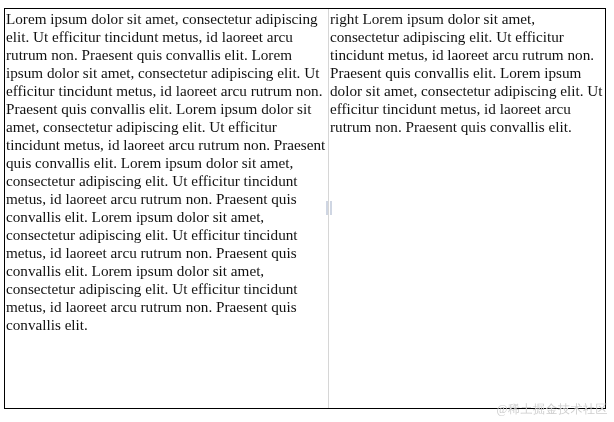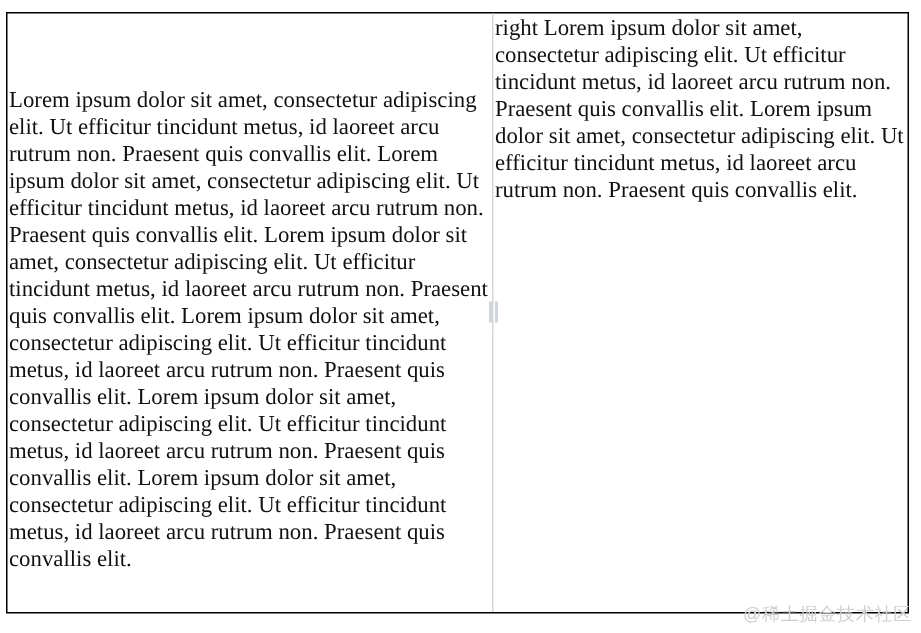--- a/index.html
+++ b/index.html
@@ -26,21 +26,20 @@
       font-size: 15.2px;
       line-height: 18px;
       color: #111111;
       overflow: hidden;
       box-sizing: border-box;
     }
     .pane-left {
       width: 323px;
       padding: 1px 0 0 1px;
       flex: none;
-      margin-top: 48px;
     }
     .divider {
       width: 1px;
       background: #d6d6d6;
       position: relative;
       flex: none;
     }
     .resize-handle {
       position: absolute;
       left: -6px;
@@ -59,21 +58,21 @@
       margin: 0 1px;
     }
     .pane-right {
       flex: 1;
       padding: 1px 0 0 1px;
     }
     .watermark {
       position: absolute;
       right: 6px;
       bottom: 4px;
-      font-family: Liberation Sans, sans-serif;
+      font-family: Liberation Serif, serif;
       font-size: 12px;
       color: #cfcfcf;
       letter-spacing: 0.5px;
     }
   </style>
 </head>
 <body>
 
 <div class="container">
   <div class="pane pane-left">Lorem ipsum dolor sit amet, consectetur adipiscing elit. Ut efficitur tincidunt metus, id laoreet arcu rutrum non. Praesent quis convallis elit. Lorem ipsum dolor sit amet, consectetur adipiscing elit. Ut efficitur tincidunt metus, id laoreet arcu rutrum non. Praesent quis convallis elit. Lorem ipsum dolor sit amet, consectetur adipiscing elit. Ut efficitur tincidunt metus, id laoreet arcu rutrum non. Praesent quis convallis elit. Lorem ipsum dolor sit amet, consectetur adipiscing elit. Ut efficitur tincidunt metus, id laoreet arcu rutrum non. Praesent quis convallis elit. Lorem ipsum dolor sit amet, consectetur adipiscing elit. Ut efficitur tincidunt metus, id laoreet arcu rutrum non. Praesent quis convallis elit. Lorem ipsum dolor sit amet, consectetur adipiscing elit. Ut efficitur tincidunt metus, id laoreet arcu rutrum non. Praesent quis convallis elit.</div>

